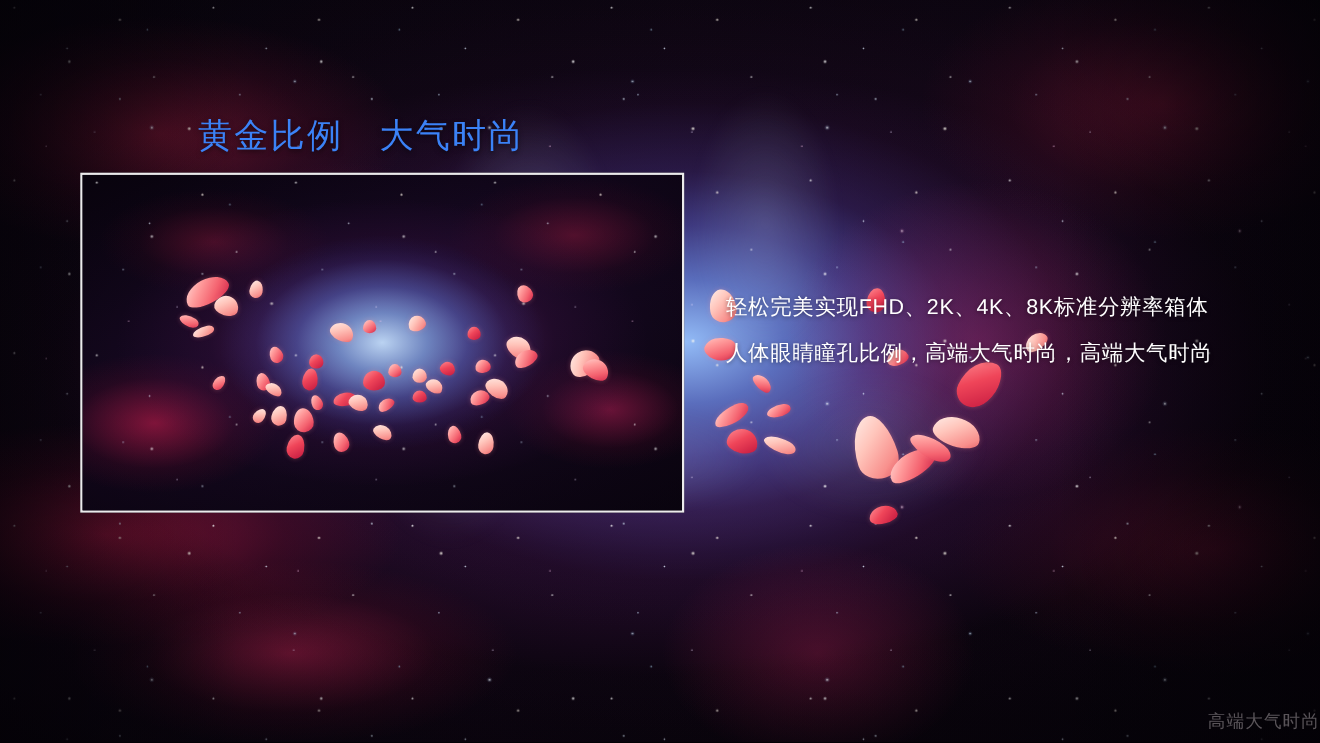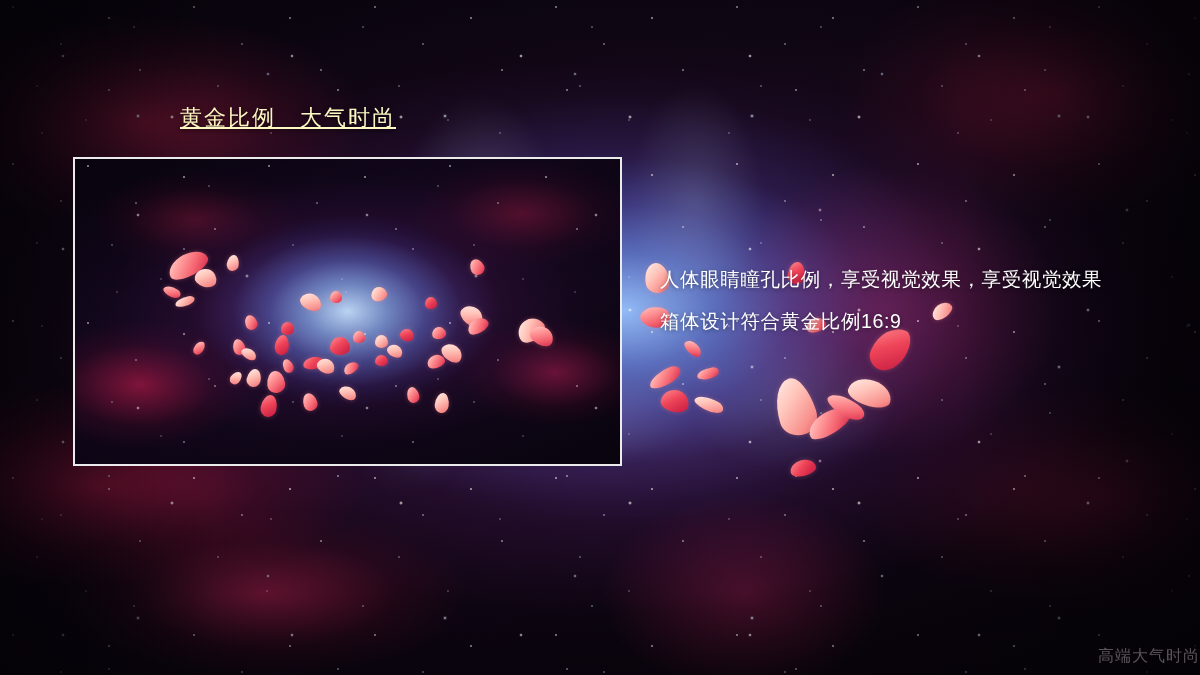--- a/index.html
+++ b/index.html
@@ -146,26 +146,25 @@
       radial-gradient(ellipse 26% 22% at 82% 18%, rgba(160,26,64,0.44) 0%, rgba(86,10,34,0.14) 52%, rgba(18,3,10,0) 80%),
       radial-gradient(ellipse 110% 100% at 50% 50%, rgba(0,0,0,0) 40%, rgba(6,2,10,0.72) 82%, rgba(4,1,7,0.98) 100%),
       linear-gradient(155deg, #0a0410 0%, #150820 40%, #0c0512 100%);
   }
 
   
   .title {
     position: absolute;
     left: 180px;
     top: 103px;
-    font-size: 22px;
+    font-size: 31px;
     letter-spacing: 2px;
-    color: #fef9c3;
+    color: #3b82f6;
     white-space: pre;
     text-shadow: 0 1px 5px rgba(0,0,0,0.55);
-    text-decoration: underline;
   }
 
   .body-text {
     position: absolute;
     left: 660px;
     top: 258px;
     width: 520px;
   }
   .body-line {
     font-size: 19.5px;
@@ -282,19 +281,19 @@
     <div class="petal pale" style="left:360px; top:234px; width:14px; height:20px; transform:rotate(8deg);"></div>
     <div class="petal" style="left:395px; top:100px; width:14px; height:16px; transform:rotate(-26deg);"></div>
 
     <div class="petal pale" style="left:442px; top:160px; width:28px; height:22px; transform:rotate(-34deg);"></div>
     <div class="petal" style="left:455px; top:168px; width:24px; height:18px; transform:rotate(28deg);"></div>
   </div>
 
   <div class="title">黄金比例　大气时尚</div>
 
   <div class="body-text">
-    <div class="body-line">人体眼睛瞳孔比例，享受视觉效果，享受视觉效果</div>
-    <div class="body-line">箱体设计符合黄金比例16:9</div>
+    <div class="body-line">轻松完美实现FHD、2K、4K、8K标准分辨率箱体</div>
+    <div class="body-line">人体眼睛瞳孔比例，高端大气时尚，高端大气时尚</div>
   </div>
 
   <div class="watermark">高端大气时尚</div>
 
 </div>
 
 </body></html>

